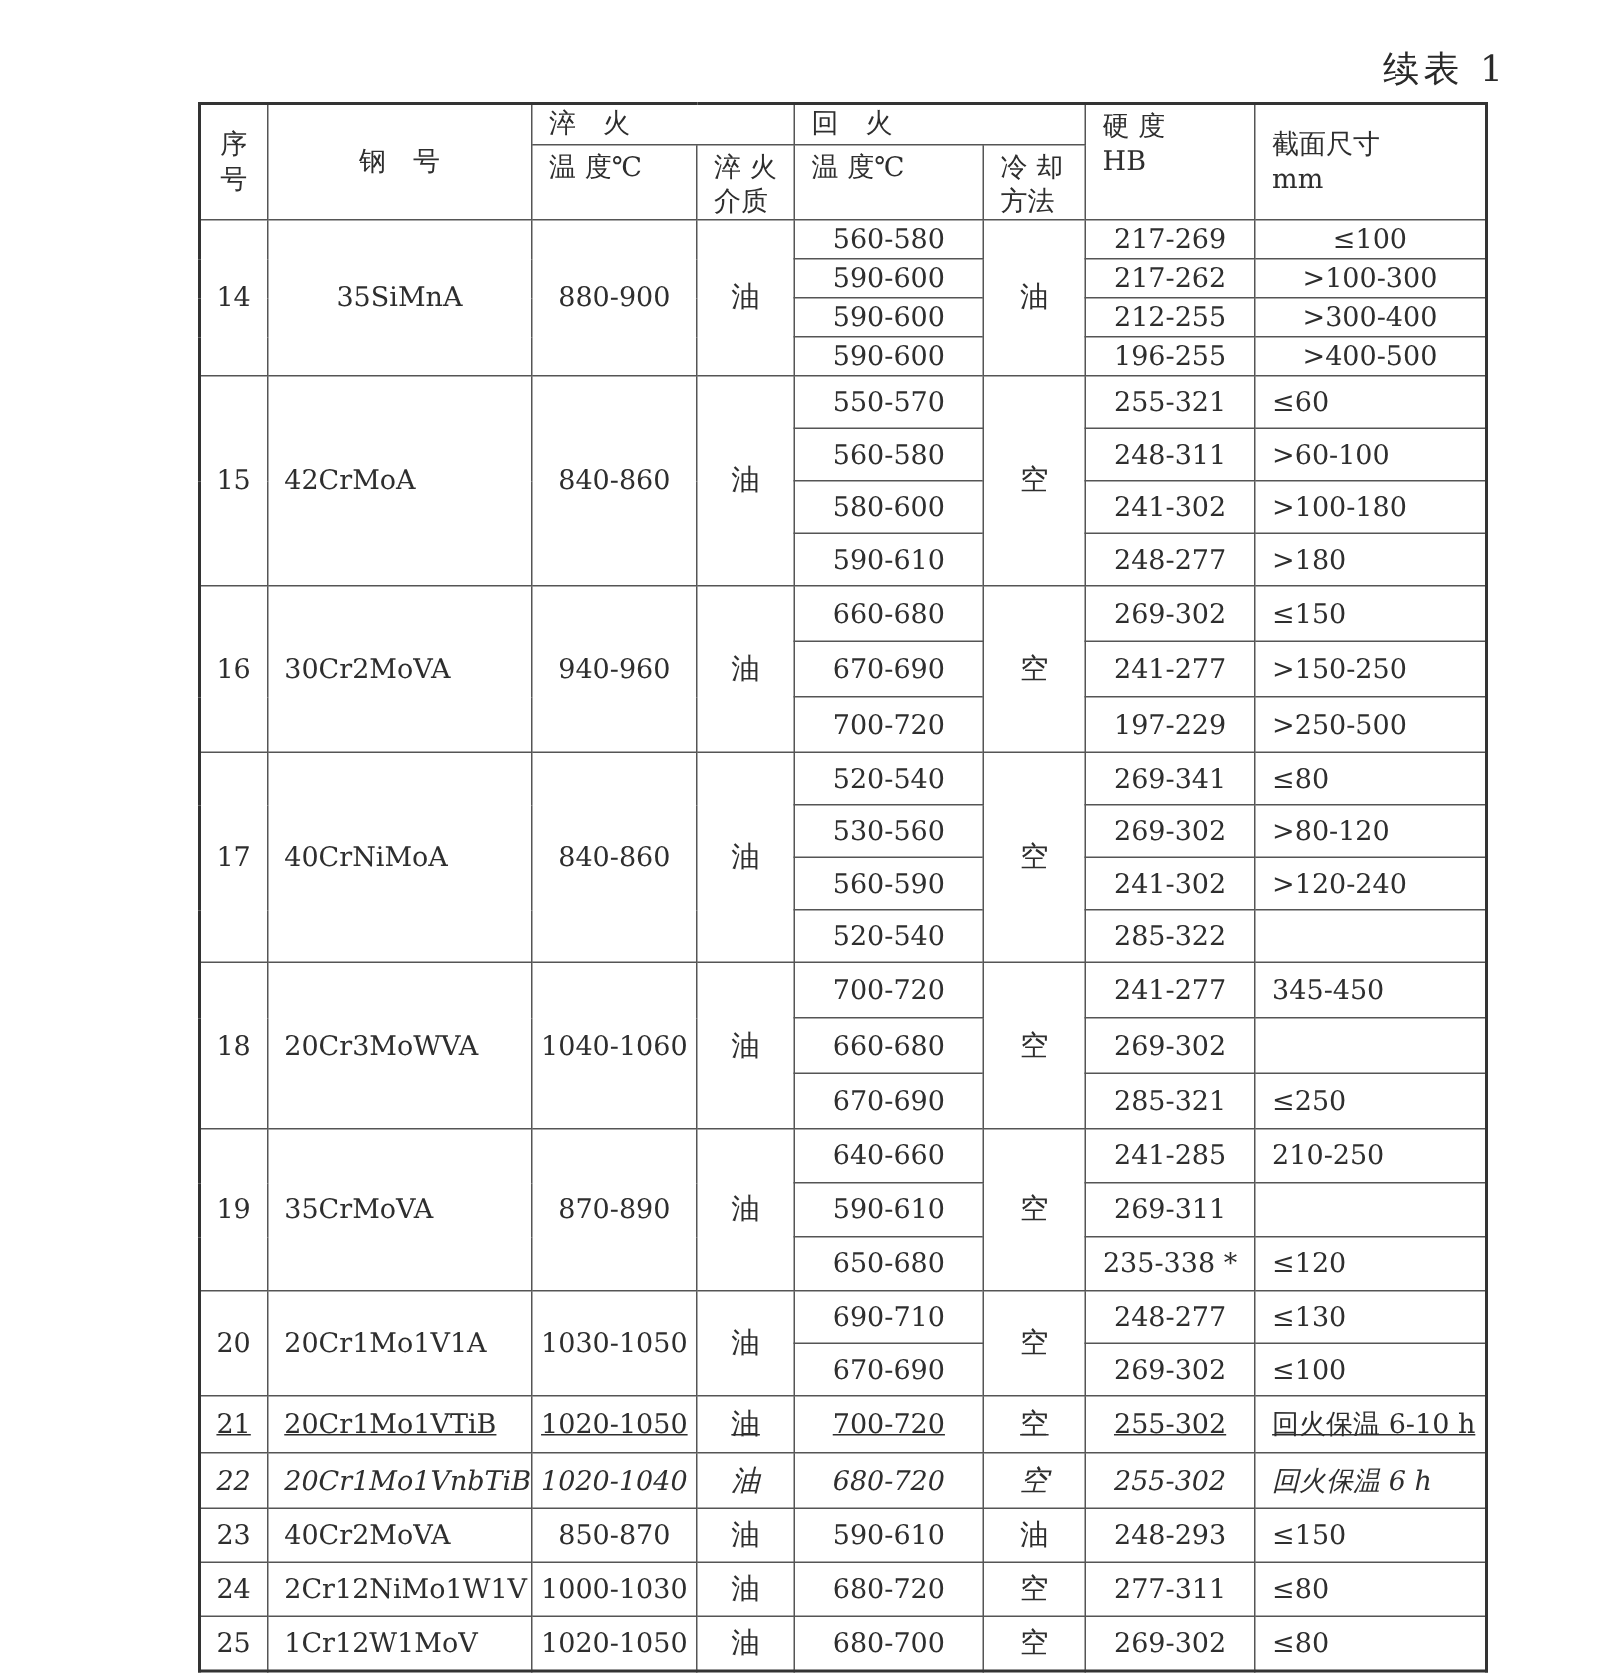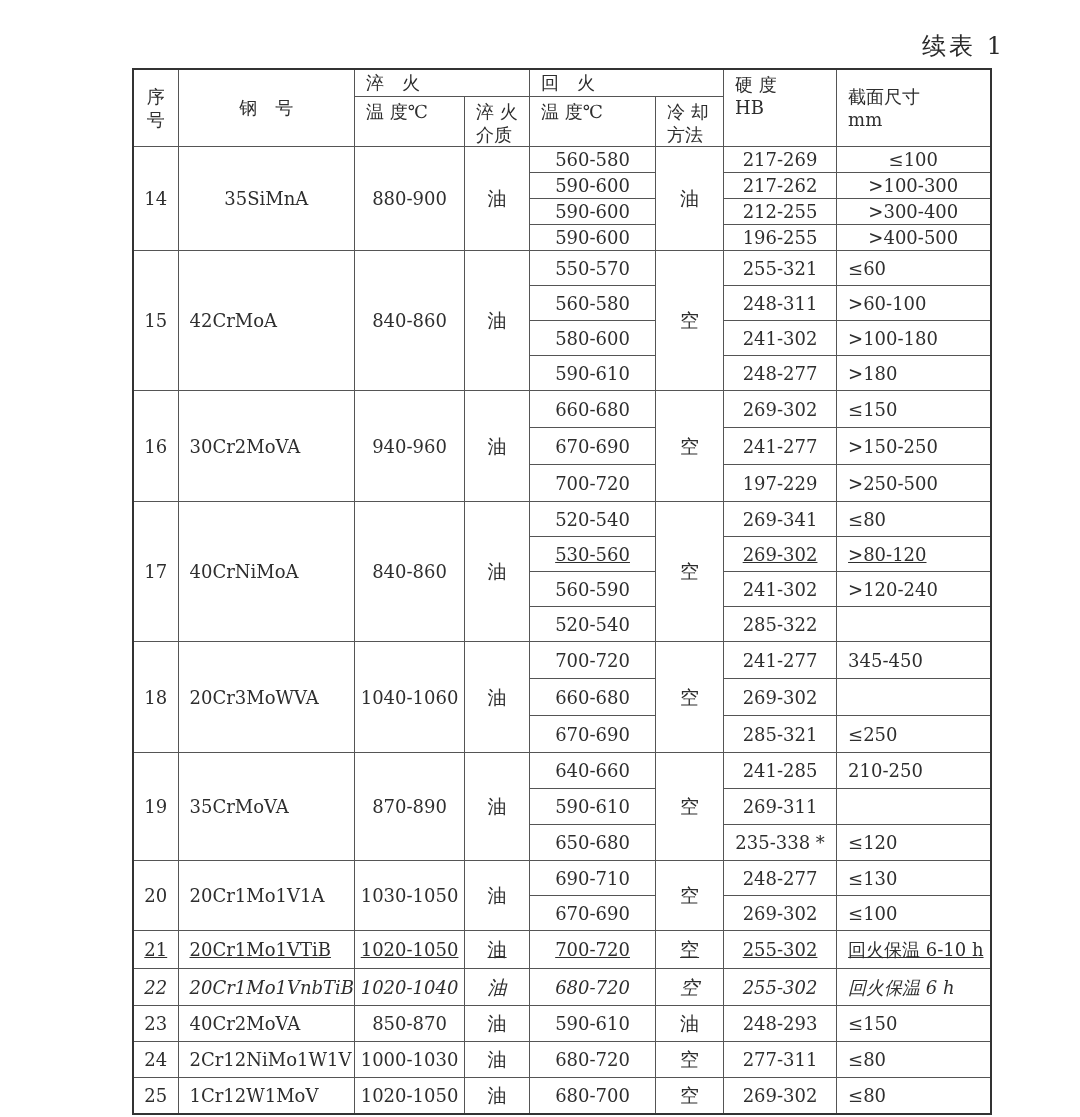--- a/index.html
+++ b/index.html
@@ -162,21 +162,21 @@
       <tr style="height: 35px;">
         <td class="c" rowspan="4">17</td>
         <td class="left" rowspan="4">40CrNiMoA</td>
         <td class="c" rowspan="4">840-860</td>
         <td class="c cjk" rowspan="4">油</td>
         <td class="c">520-540</td>
         <td class="c cjk" rowspan="4">空</td>
         <td class="c">269-341</td>
         <td class="left">≤80</td>
       </tr>
-      <tr style="height: 35px; text-decoration: underline;">
+      <tr style="height: 35px;">
         <td class="c">530-560</td>
         <td class="c">269-302</td>
         <td class="left">&gt;80-120</td>
       </tr>
       <tr style="height: 35px;">
         <td class="c">560-590</td>
         <td class="c">241-302</td>
         <td class="left">&gt;120-240</td>
       </tr>
       <tr style="height: 35px;">

